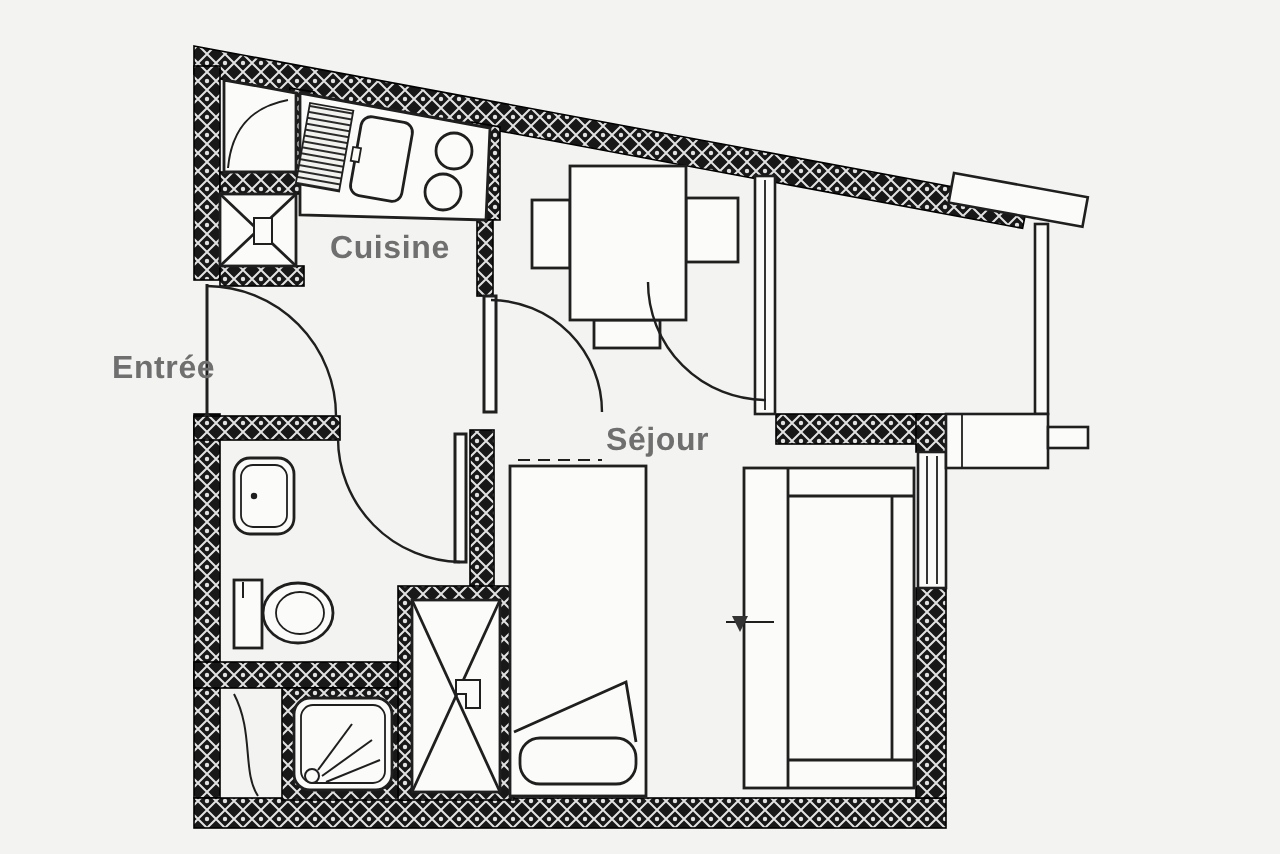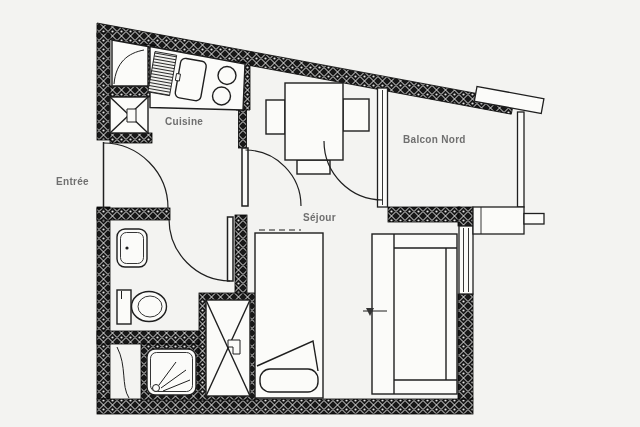--- a/index.html
+++ b/index.html
@@ -1,20 +1,20 @@
 <!DOCTYPE html>
 <html><head>
 <meta charset="utf-8">
 <title>Plan</title>
 <style>
   html,body{margin:0;padding:0;}
   .stage{position:relative;width:640px;height:427px;background:#f3f3f1;overflow:hidden;
          font-family:"Liberation Sans",sans-serif;}
   .stage svg{position:absolute;left:0;top:0;}
-  .lbl{position:absolute;font-weight:700;font-size:10px;color:#6f6f6f;
+  .lbl{position:absolute;font-weight:700;font-size:16px;color:#6f6f6f;
        letter-spacing:.3px;white-space:nowrap;}
   .lbl.entree{left:56px;top:176px;}
   .lbl.cuisine{left:165px;top:116px;}
   .lbl.sejour{left:303px;top:212px;}
   .lbl.balcon{left:403px;top:134px;}
 </style>
 </head>
 <body>
 
 <div class="stage">
@@ -170,15 +170,14 @@
       <rect x="242" y="148" width="6" height="58"></rect>
       <path d="M245.5,150 A56,56 0 0 1 301,206" fill="none" stroke-width="1.2"></path>
     </g>
     <path d="M324,141 A59,59 0 0 0 383,200" fill="none" stroke-width="1.2"></path>
   </g>
 </svg>
 
 <div class="lbl entree">Entrée</div>
 <div class="lbl cuisine">Cuisine</div>
 <div class="lbl sejour">Séjour</div>
-<div class="lbl balcon">Balcon Nord</div>
 
 </div>
 
 </body></html>

